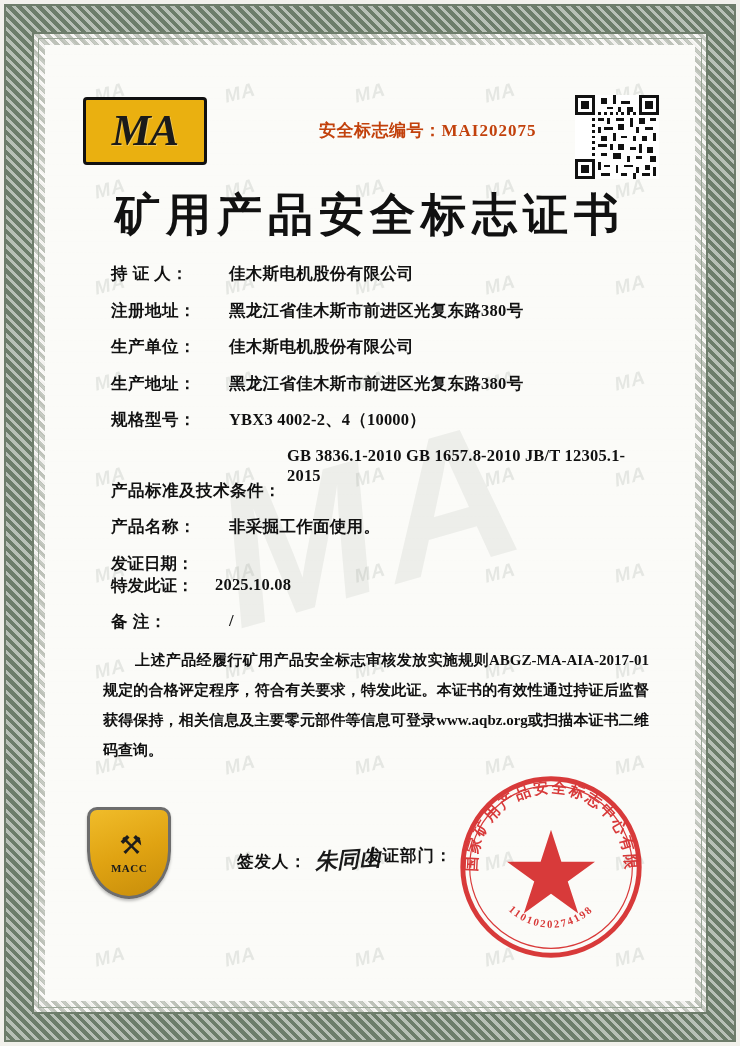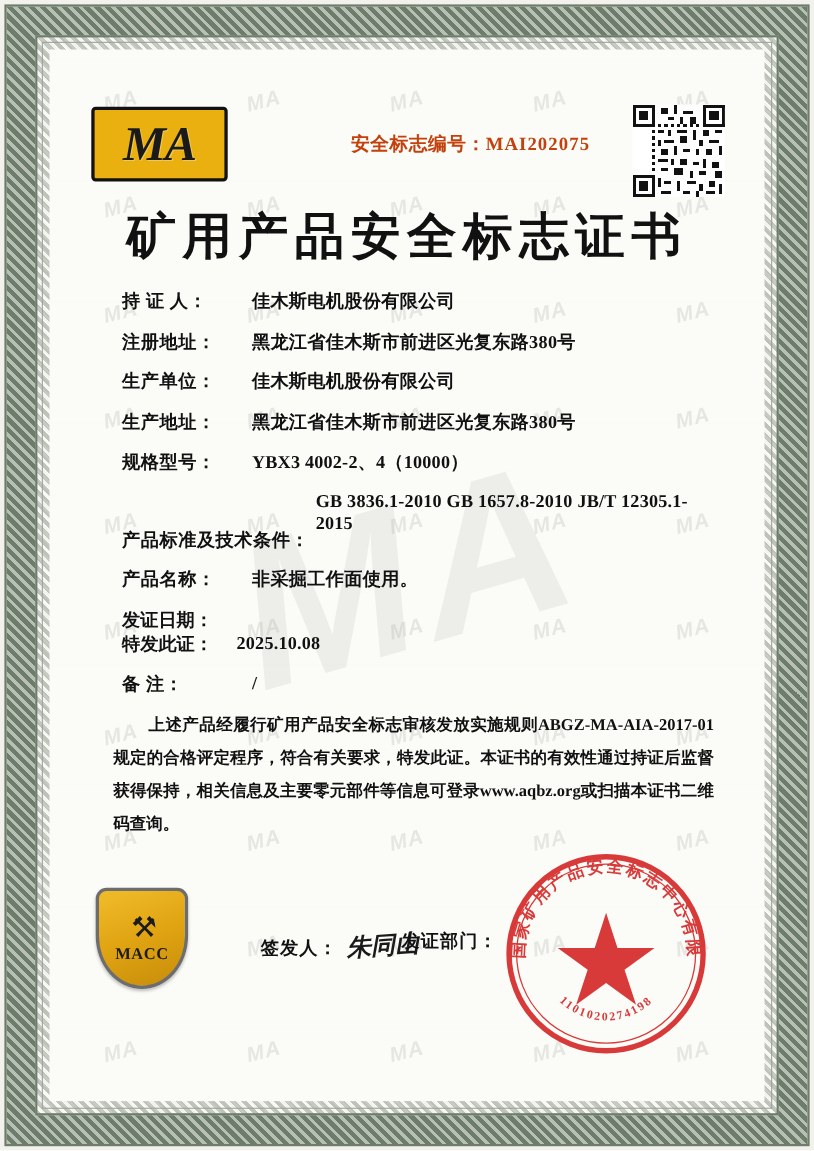--- a/index.html
+++ b/index.html
@@ -290,21 +290,21 @@
     box-shadow: 0 2px 3px rgba(0,0,0,0.25);
   }
   .macc-hammers {
     font-size: 26px;
     color: #1c1c1c;
     line-height: 1;
     margin-bottom: 4px;
     letter-spacing: -4px;
   }
   .macc-text {
-    font-size: 15px;
+    font-size: 11px;
     font-weight: 800;
     color: #1c1c1c;
     letter-spacing: 0.5px;
     font-family: "Liberation Serif", serif;
   }
 
   
   .sign-row {
     position: absolute;
     left: 150px;

